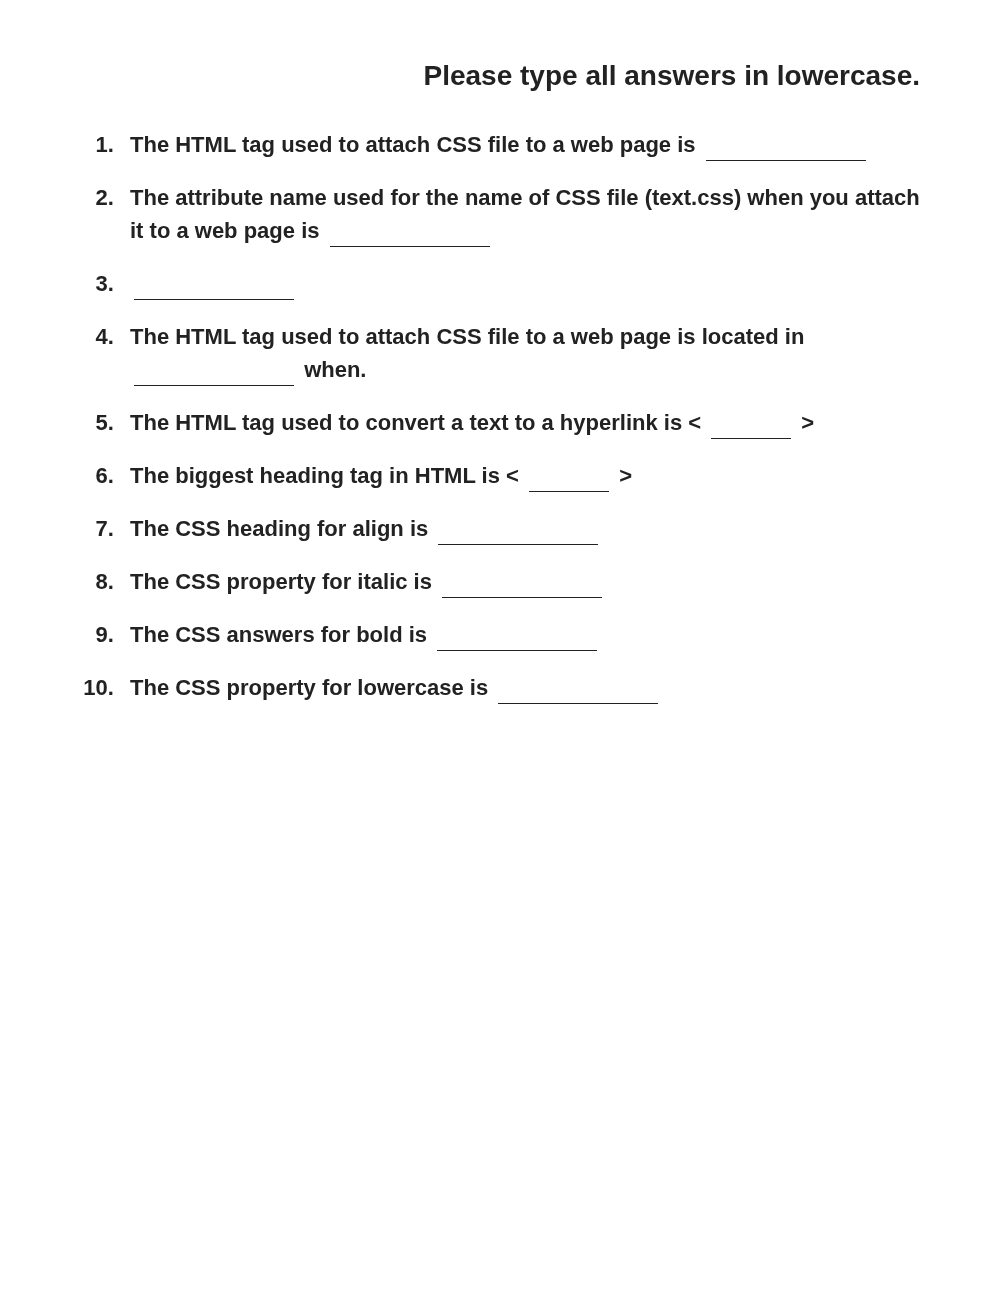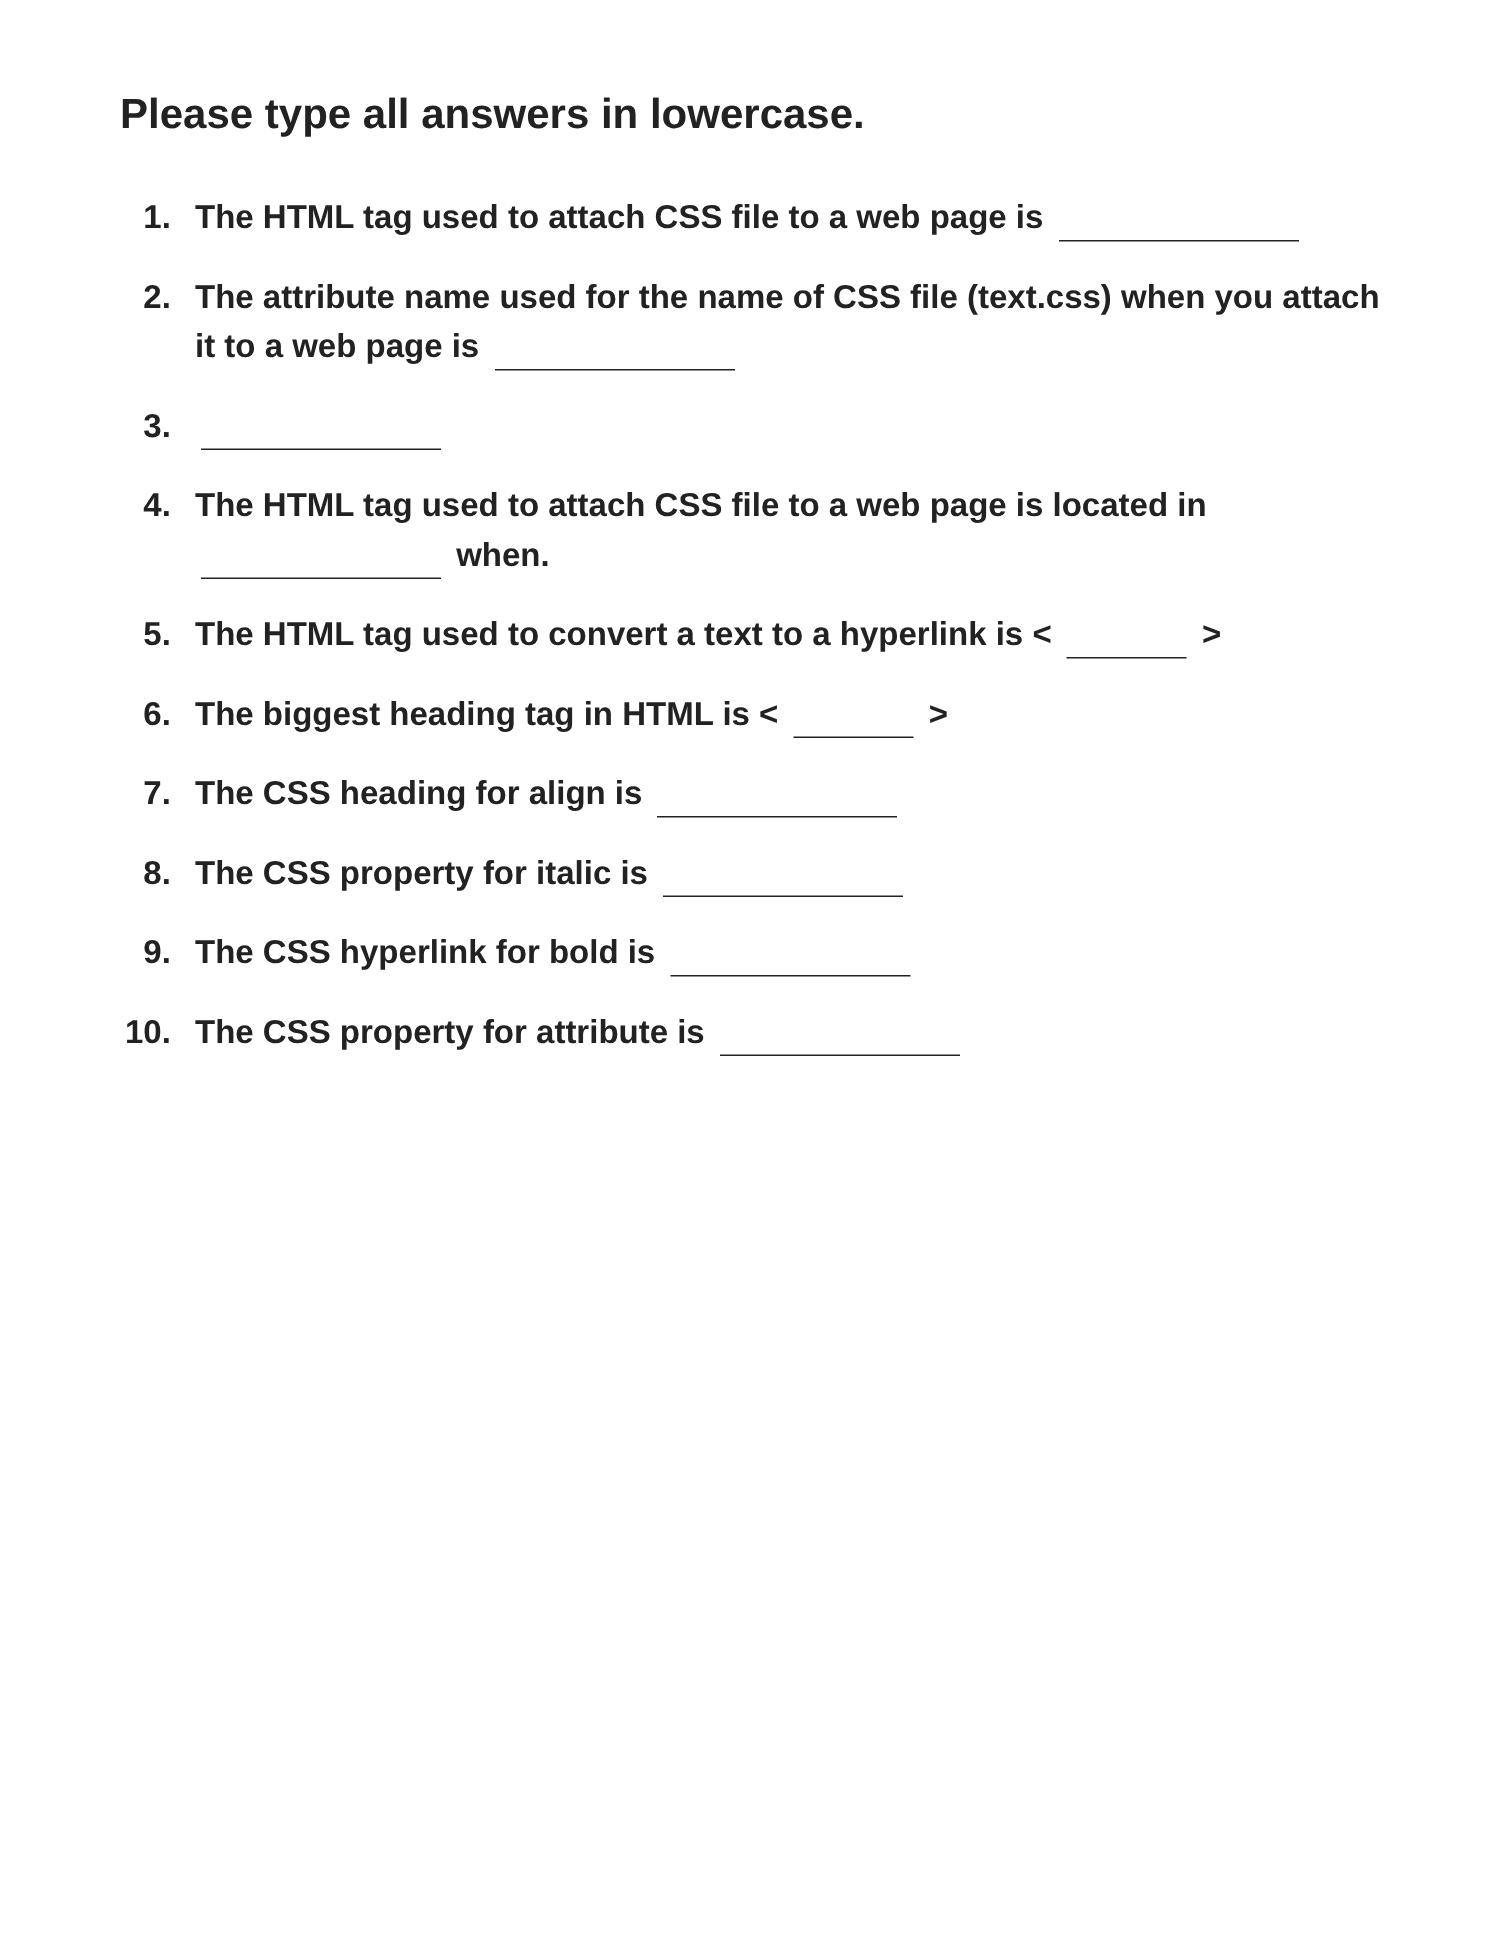--- a/index.html
+++ b/index.html
@@ -16,20 +16,21 @@
       color: #222222;
       width: 1000px;
       min-height: 1291px;
       padding: 60px 80px 60px 80px;
     }
 
     .page-title {
       font-size: 28px;
       font-weight: bold;
       margin-bottom: 36px;
+      text-align: right;
     }
 
     ol {
       padding-left: 40px;
       list-style-type: decimal;
     }
 
     ol li {
       margin-bottom: 20px;
       line-height: 1.5;
@@ -97,22 +98,22 @@
     <span>The CSS heading for align is</span>
     <span class="blank"></span>
   </li>
 
   <li>
     <span>The CSS property for italic is</span>
     <span class="blank"></span>
   </li>
 
   <li>
-    <span>The CSS hyperlink for bold is</span>
+    <span>The CSS answers for bold is</span>
     <span class="blank"></span>
   </li>
 
   <li>
-    <span>The CSS property for attribute is</span>
+    <span>The CSS property for lowercase is</span>
     <span class="blank"></span>
   </li>
 
 </ol>
 
 </body></html>

